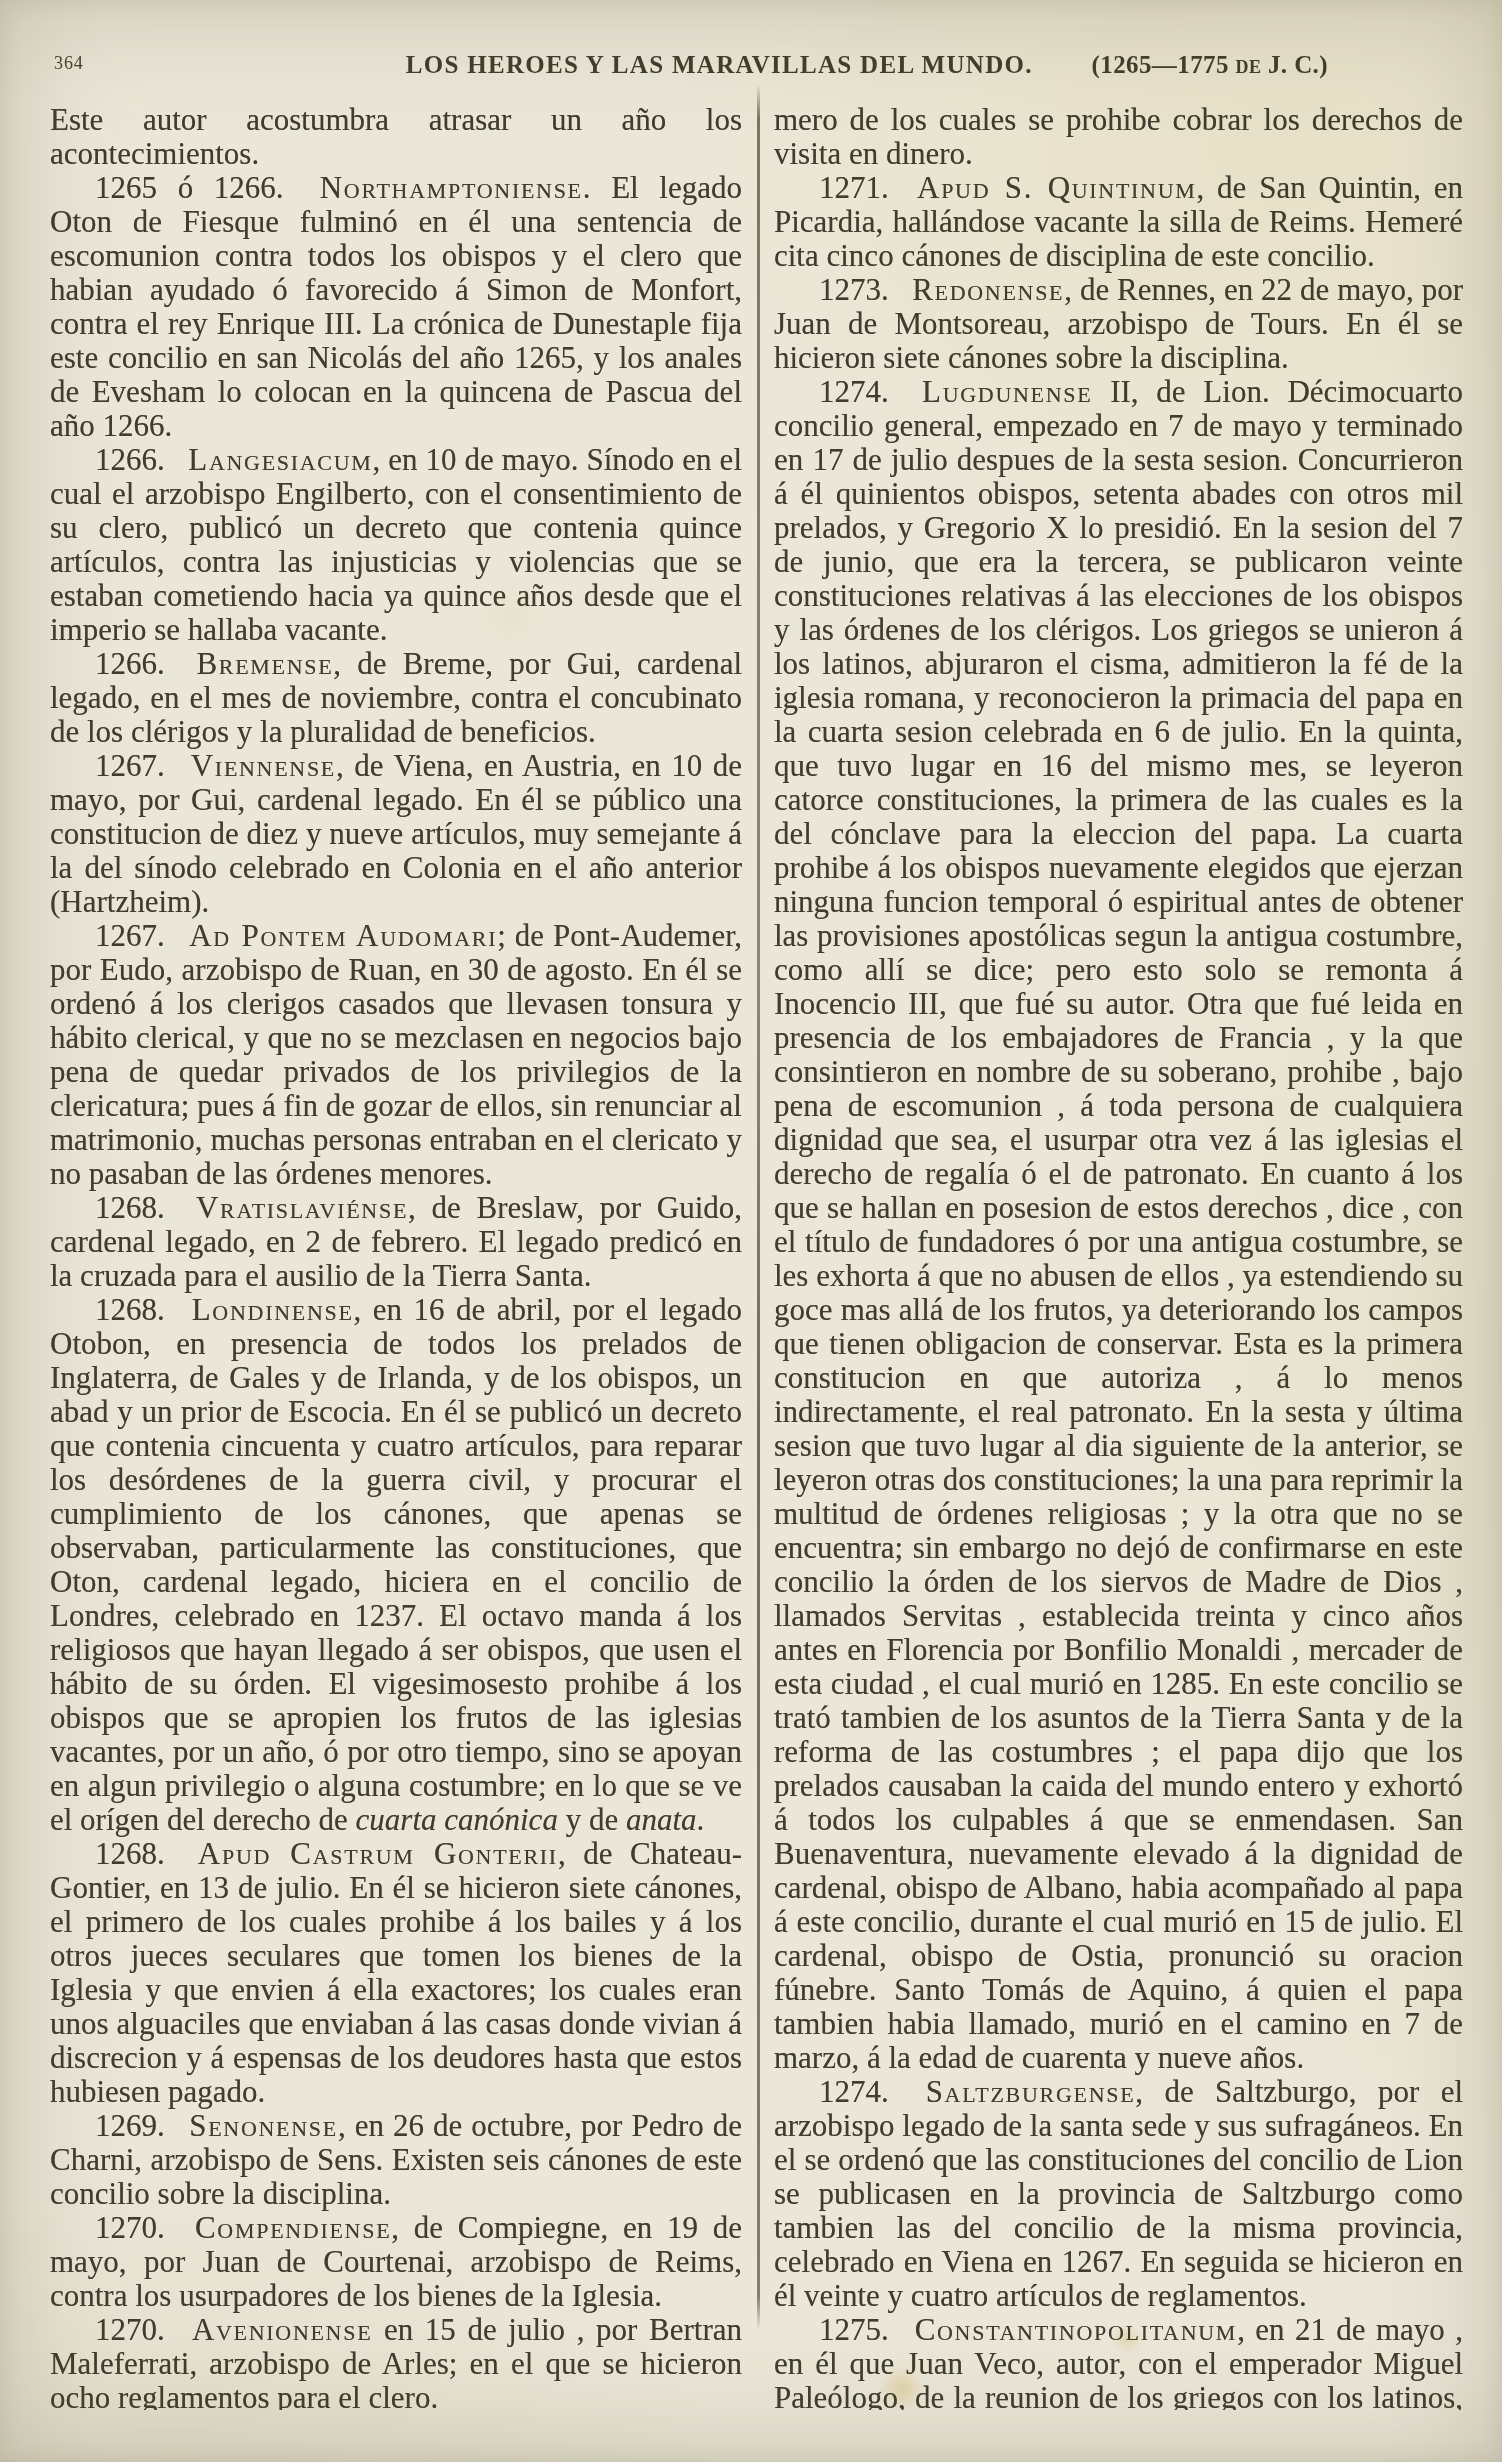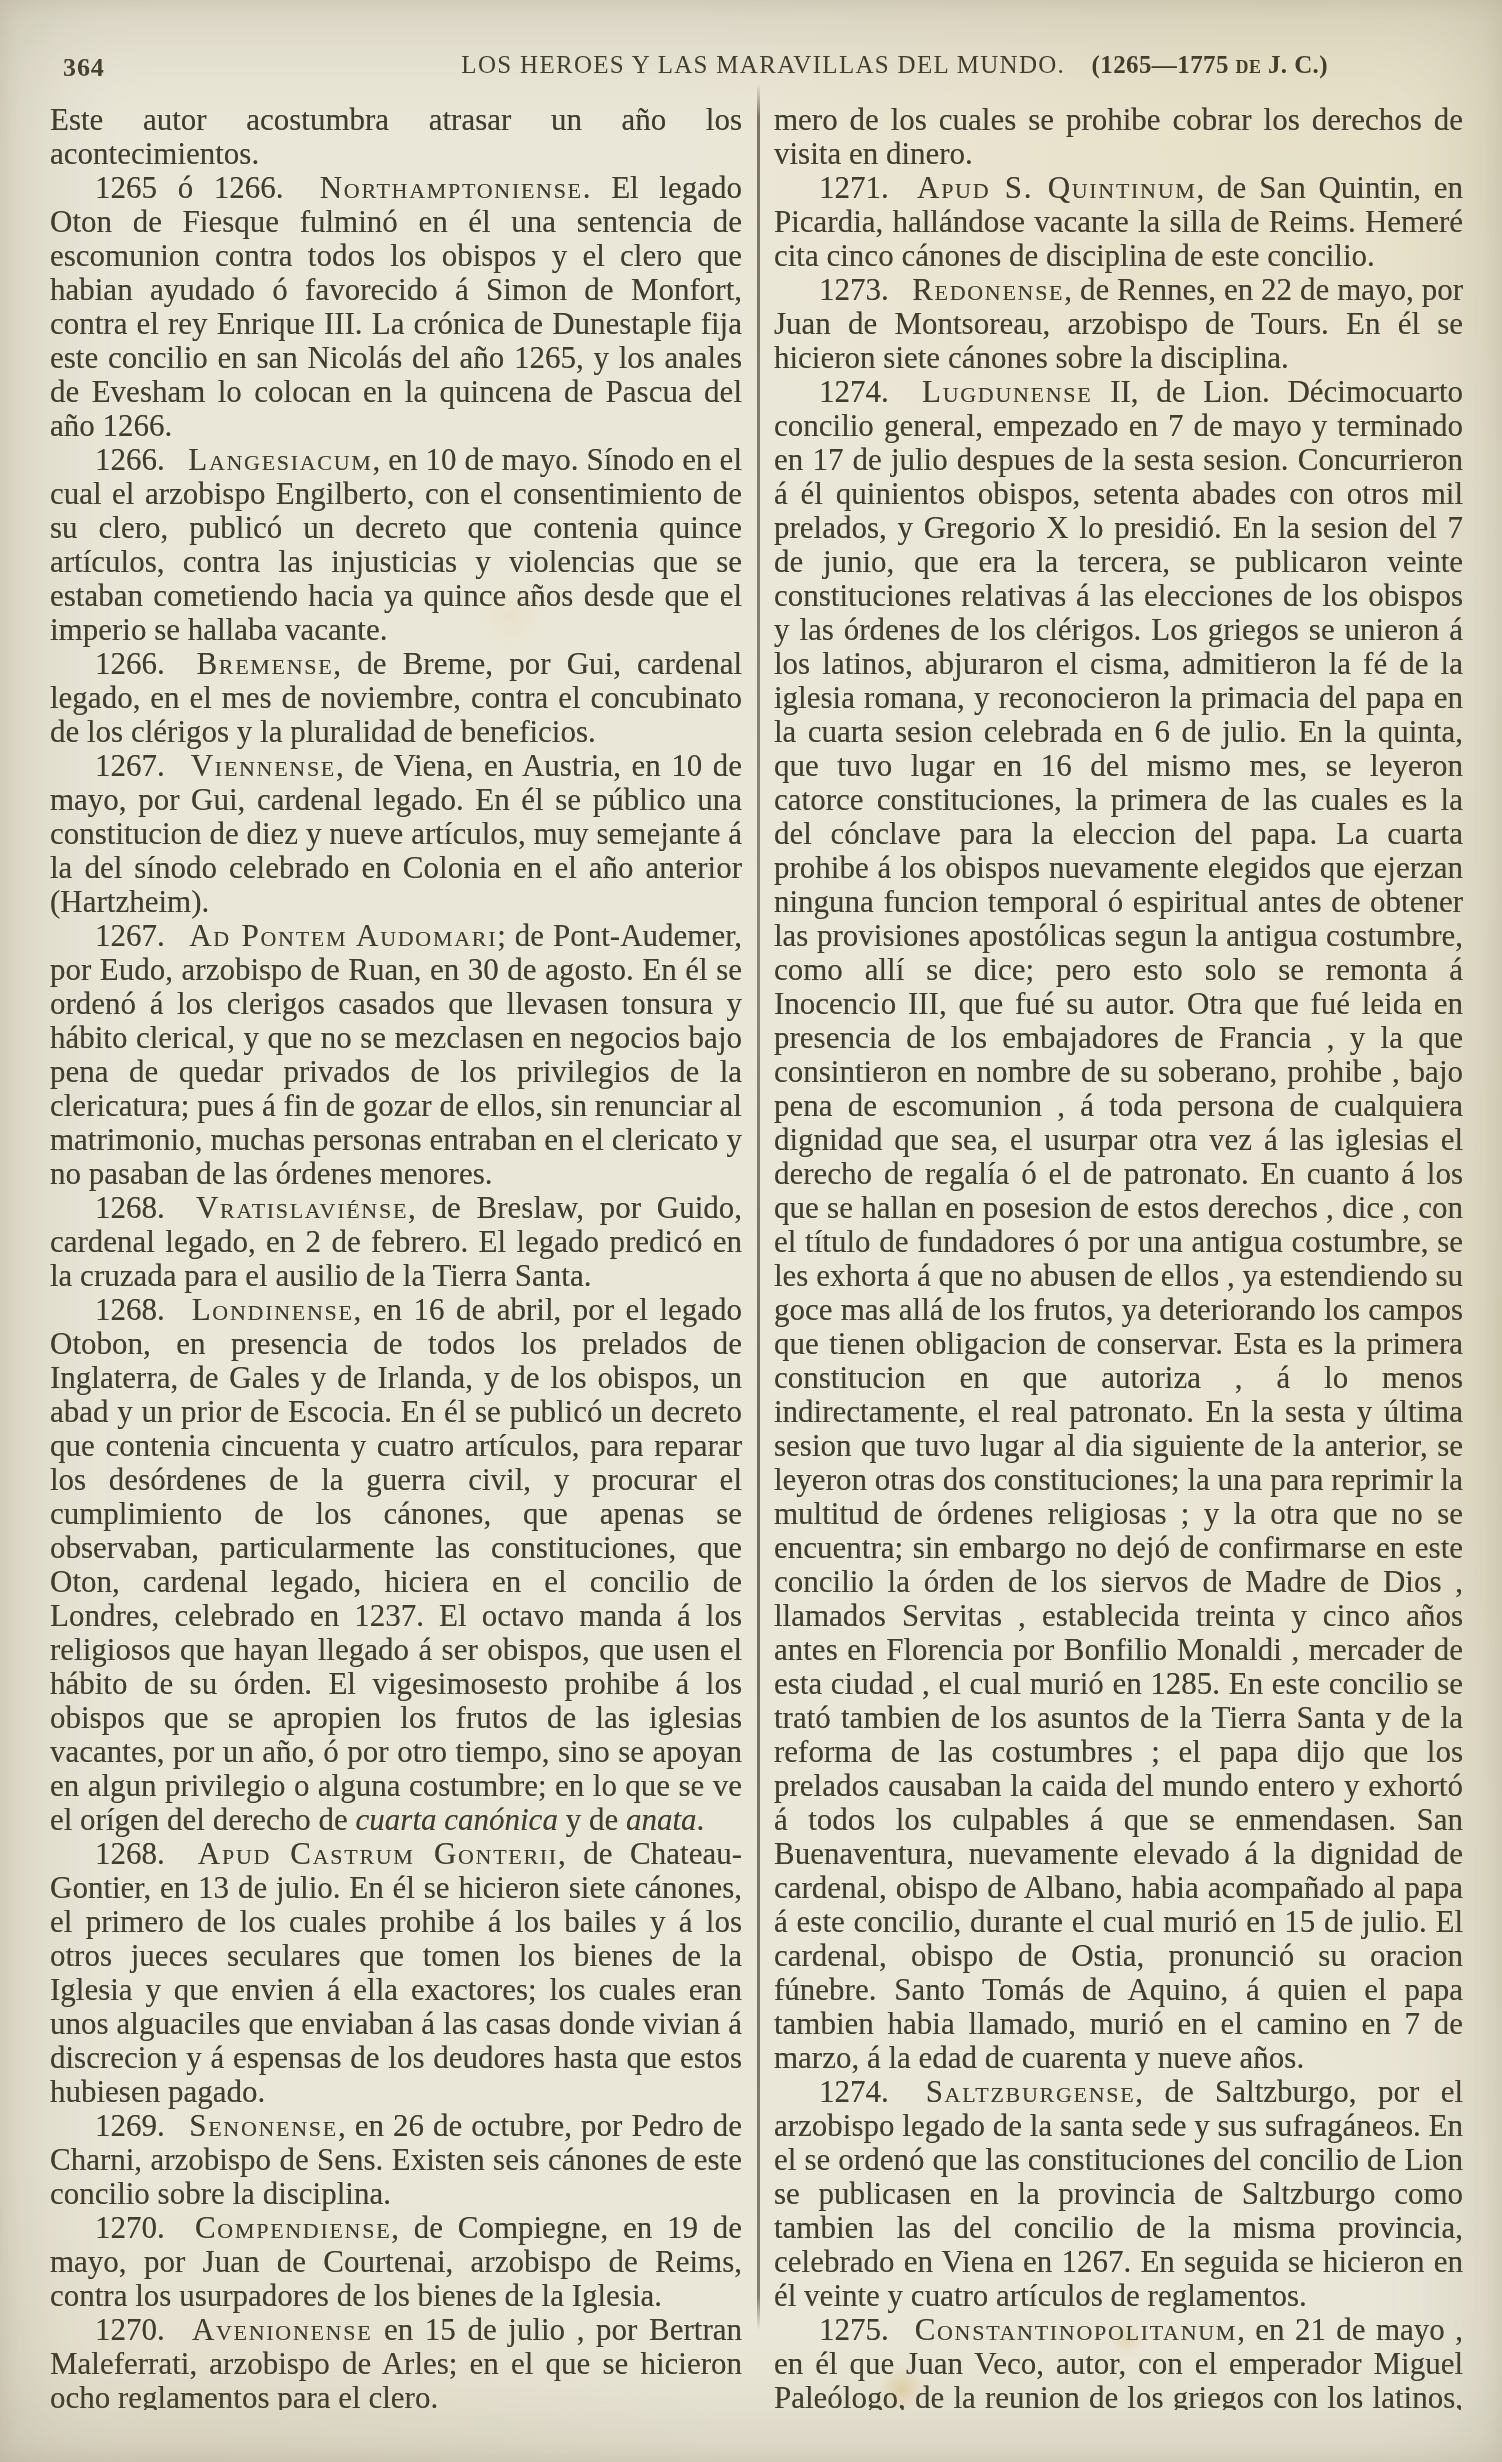--- a/index.html
+++ b/index.html
@@ -18,26 +18,26 @@
     overflow:hidden;
     font-family:"Liberation Serif","DejaVu Serif",serif;
     color:#3e3a2c;
   }
   .page::after{ 
     content:""; position:absolute; inset:0; pointer-events:none;
     box-shadow: inset 0 0 122px rgba(95,85,55,0.28), inset 0 0 21px rgba(95,85,55,0.12);
   }
   .header { position:absolute; top:49px; left:50px; right:44px; height:38px; }
   .pagenum {
-    position:absolute; left:13px; top:3.5px;
-    font-size:26px; font-weight:700; letter-spacing:0.9px; color:#45412f;
+    position:absolute; left:4px; top:3.5px;
+    font-size:18px; font-weight:400; letter-spacing:0.9px; color:#45412f;
   }
   .runtitle {
     position:absolute; left:47.5%; transform:translateX(-50%); top:1.7px;
-    font-size:25px; font-weight:400; letter-spacing:1.3px; white-space:nowrap; color:#413d2c;margin-left:44px;
+    font-size:25px; font-weight:700; letter-spacing:1.3px; white-space:nowrap; color:#413d2c;
   }
   .daterange {
     position:absolute; right:131px; top:1.7px;
     font-size:25px; font-weight:700; letter-spacing:0.4px; white-space:nowrap;
     font-variant:small-caps; color:#413d2c;text-align:right;
   }
   .divider {
     position:absolute; left:757px; top:84px; width:2.6px; height:2246px;
     background:linear-gradient(to bottom,
       transparent 0, rgba(62,57,40,0.65) 1.5%,

